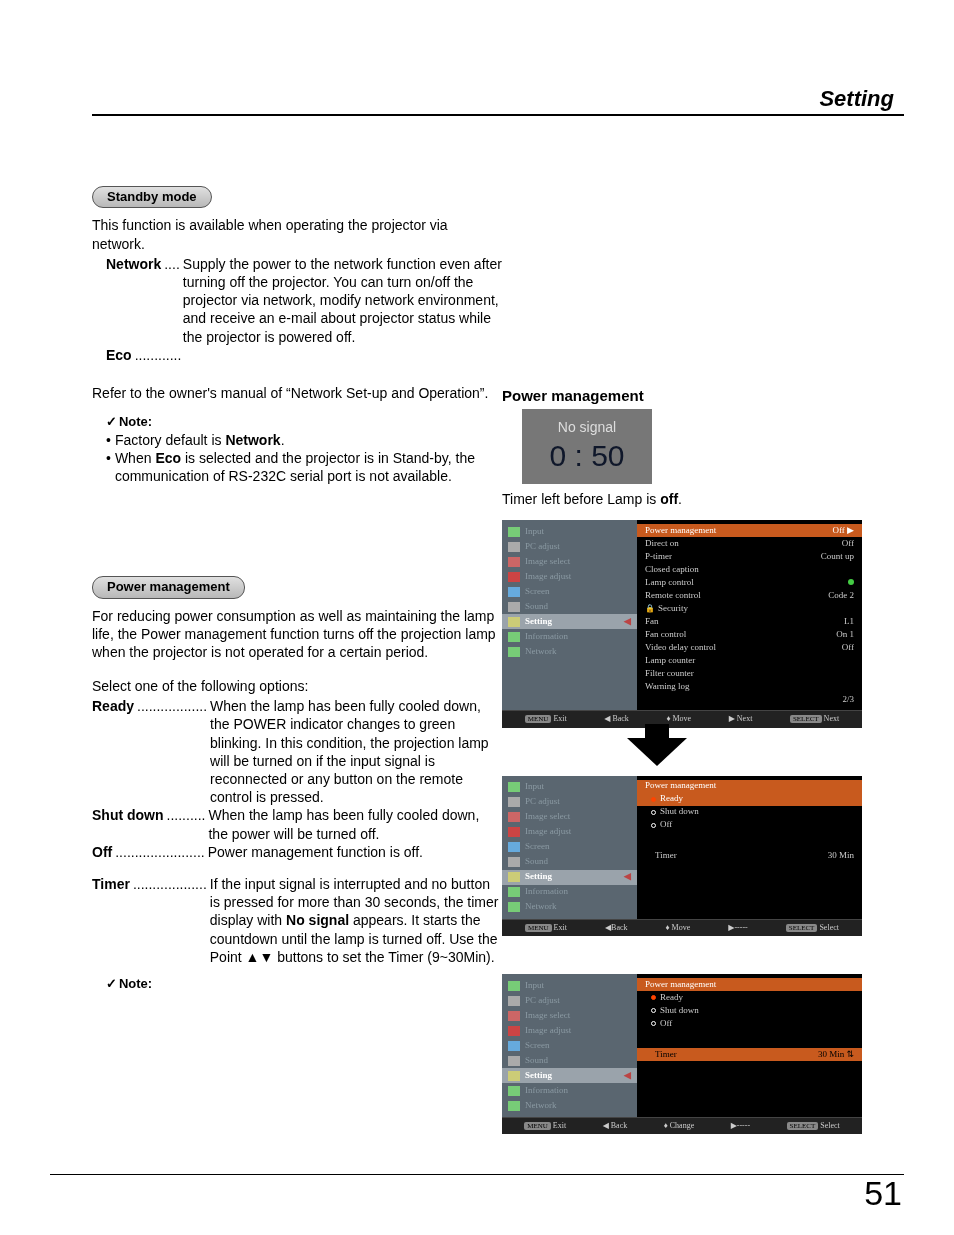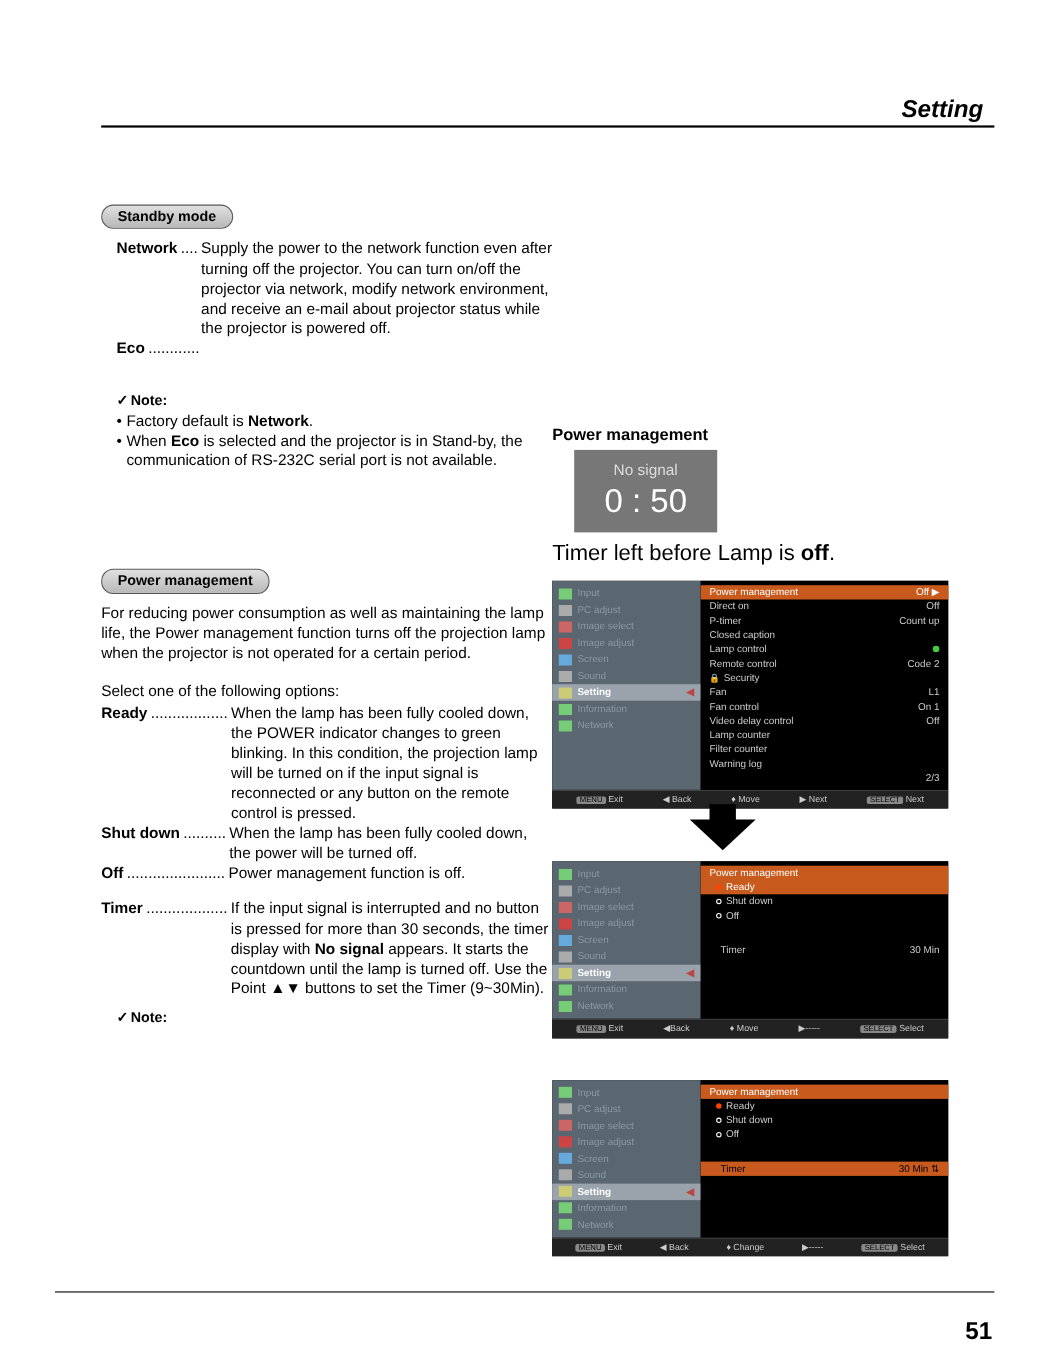--- a/index.html
+++ b/index.html
@@ -51,25 +51,25 @@
   .bullet .t { flex: 1; }
   .deeper { margin-left: 24px; }
   .sep { height: 20px; }
   .right-heading { font-weight: bold; font-size: 15px; margin-bottom: 4px; }
   .nosignal {
     width: 130px; height: 75px; background: #777; color: #fff;
     display: flex; flex-direction: column; align-items: center; justify-content: center;
     margin-left: 20px; margin-bottom: 6px;
   }
   .nosignal .lbl { font-size: 14px; color: #ddd; }
-  .nosignal .time { font-size: 30px; color: #ffffff; }
-  .caption { font-size: 20px; margin-bottom: 12px; }
+  .nosignal .time { font-size: 30px; color: #0f172a; }
+  .caption { font-size: 14px; margin-bottom: 12px; }
   .osd {
     width: 360px; background: #000; margin-bottom: 10px;
-    font-size: 9px; color: #8b9aa3; position: relative;
+    font-size: 9px; color: #8b9aa3; position: relative; font-family: Liberation Serif, serif;
   }
   .osd-body { display: flex; }
   .osd-left {
     width: 135px; background: #5a6670; padding: 4px 0;
   }
   .osd-left-row {
     display: flex; align-items: center; gap: 5px;
     padding: 1px 6px; height: 15px;
   }
   .osd-left-row.sel { background: #9aa3ab; color: #fff; font-weight: bold; }
@@ -106,48 +106,50 @@
     content: ""; position: absolute; top: -42px; left: -12px;
     width: 24px; height: 16px; background: #000;
   }
   .lock-icon { color:#c90; font-size:8px; margin-right:3px;}
   .green-dot { width:6px;height:6px;background:#4c4;border-radius:50%;display:inline-block;}
   .page-rule {
     position: absolute; bottom: 60px; left: 50px; right: 50px;
     border-top: 1px solid #000;
   }
   .page-num {
-    position: absolute; bottom: 10px; right: 52px;
-    font-size: 22px; font-weight: bold;
+    position: absolute; bottom: 20px; right: 52px;
+    font-size: 34px; font-weight: normal;
   }
 </style>
 </head>
 <body>
 
 <div class="page">
   <div class="header-title">Setting</div>
 
   <div class="columns">
 
     <div class="left-col">
 
       <div class="pill">Standby mode</div>
+      <div class="body-text">This function is available when operating the projector via network.</div>
 
       <div class="defrow">
         <span class="deflabel">Network</span>
         <span class="defdots"> .... </span>
         <span class="defbody">Supply the power to the network function even after turning off the projector. You can turn on/off the projector via network, modify network environment, and receive an e-mail about projector status while the projector is powered off.</span>
       </div>
 
       <div class="defrow">
         <span class="deflabel">Eco</span>
         <span class="defdots"> ............ </span>
       </div>
 
       <div class="sep"></div>
+      <div class="body-text">Refer to the owner's manual of “Network Set-up and Operation”.</div>
       <div style="height:10px"></div>
 
       <div class="note-head check">Note:</div>
       <div class="bullet">
         <span class="b">•</span>
         <span class="t">
           <span>Factory default is </span><b>Network</b><span>.</span>
         </span>
       </div>
       <div class="bullet">

